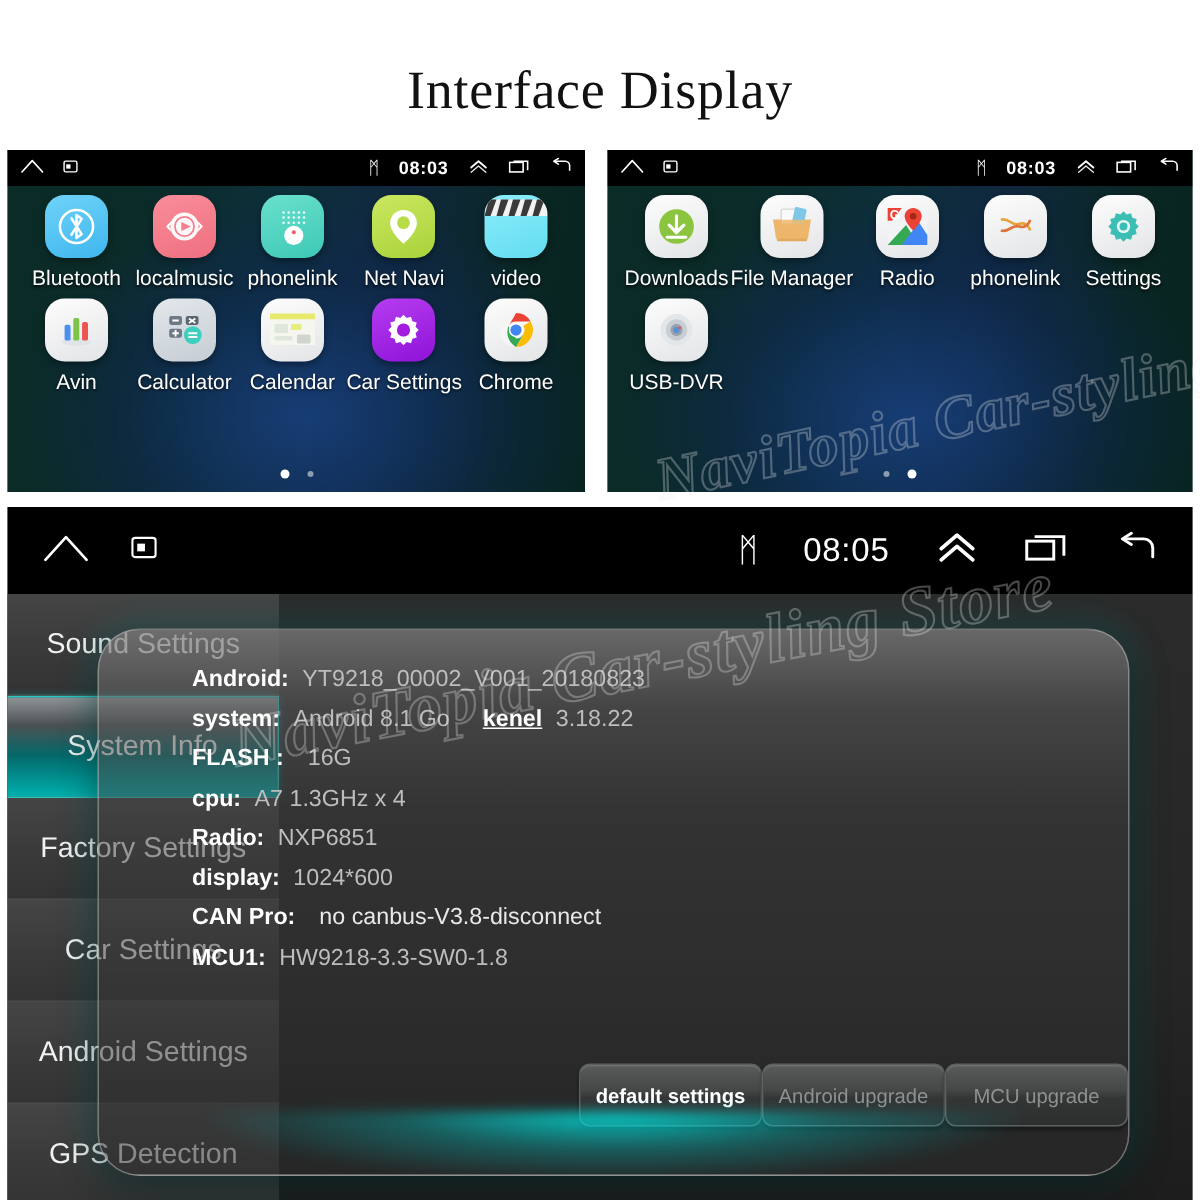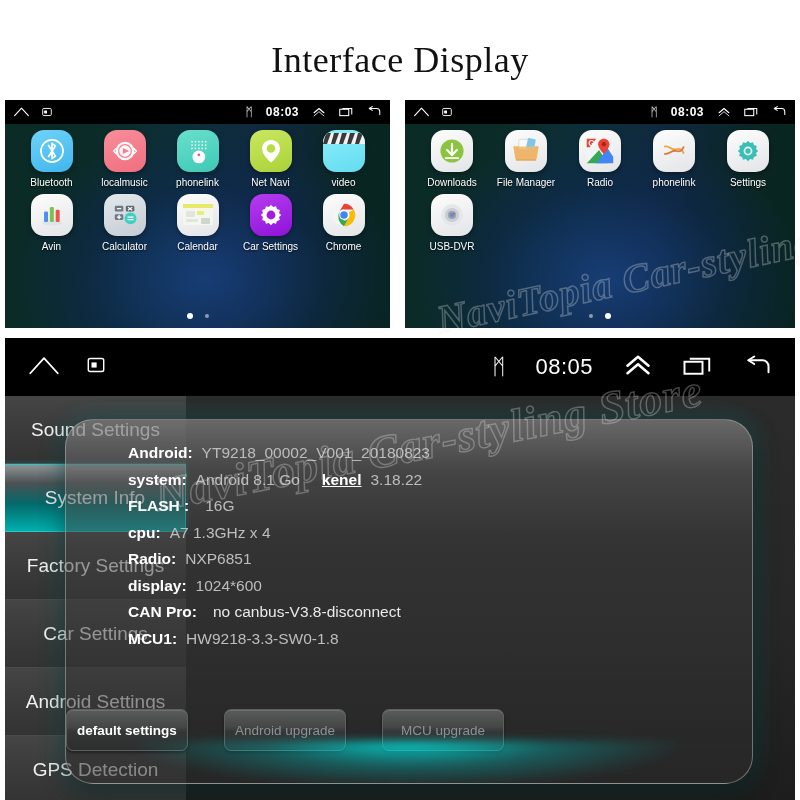--- a/index.html
+++ b/index.html
@@ -59,21 +59,21 @@
   #screen-1 .grid, #screen-2 .grid { top: 30px; padding: 0 10px; }
   .cell { display: flex; flex-direction: column; align-items: center; }
   .cell.empty { visibility: hidden; }
   .app-icon {
     width: 42px; height: 42px; border-radius: 13px;
     position: relative; overflow: hidden;
     box-shadow: 0 2px 4px rgba(0,0,0,.35);
     display: flex; align-items: center; justify-content: center;
   }
   .app-label {
-    margin-top: 5px; font-size: 10px; color: #fff;
+    margin-top: 5px; font-size: 14px; color: #fff;
     text-shadow: 0 1px 2px rgba(0,0,0,.8); white-space: nowrap;
   }
   .tile-light { background: linear-gradient(160deg,#fdfdfd,#e3e4e6); }
 
   
   .dots { position: absolute; bottom: 9px; left: 0; width: 100%; display:flex; justify-content:center; gap: 12px; align-items:center; }
   .dot { width: 4px; height: 4px; border-radius: 50%; background: #cfd6da; opacity:.65; }
   .dot.active { width: 6px; height: 6px; opacity: 1; background:#fff; }
 
   
@@ -105,21 +105,21 @@
     overflow: hidden;
   }
   .info-list { position:absolute; left: 62px; top: 20px; right: 14px; }
   .info-row { display: flex; align-items: baseline; font-size: 15.5px; line-height: 26.5px; white-space: nowrap; }
   .info-key { color: #ffffff; font-weight: 700; }
   .info-val { color: #bdbdbd; margin-left: 9px; }
   .info-val.bright { color: #e9e9e9; }
   .info-key2 { color: #ffffff; font-weight: 700; margin-left: 22px; text-decoration: underline; }
 
   .btn-row { position: absolute; left: 0; right: 0; bottom: 32px;
-    display: flex; justify-content: flex-start; gap: 36px; }
+    display: flex; justify-content: flex-end; }
   .btn {
     width: 122px; height: 42px; border-radius: 7px;
     background: linear-gradient(180deg,#5a5c5c 0%,#454747 42%,#343636 55%,#2d2f2f 100%);
     border: 1px solid #5e6060;
     display: flex; align-items: center; justify-content: center;
     font-size: 13.5px; color: #8e9191;
     box-shadow: inset 0 1px 0 rgba(255,255,255,.12), 0 2px 3px rgba(0,0,0,.4);
   }
   .btn.primary { color: #ffffff; font-weight: 700; }
 

